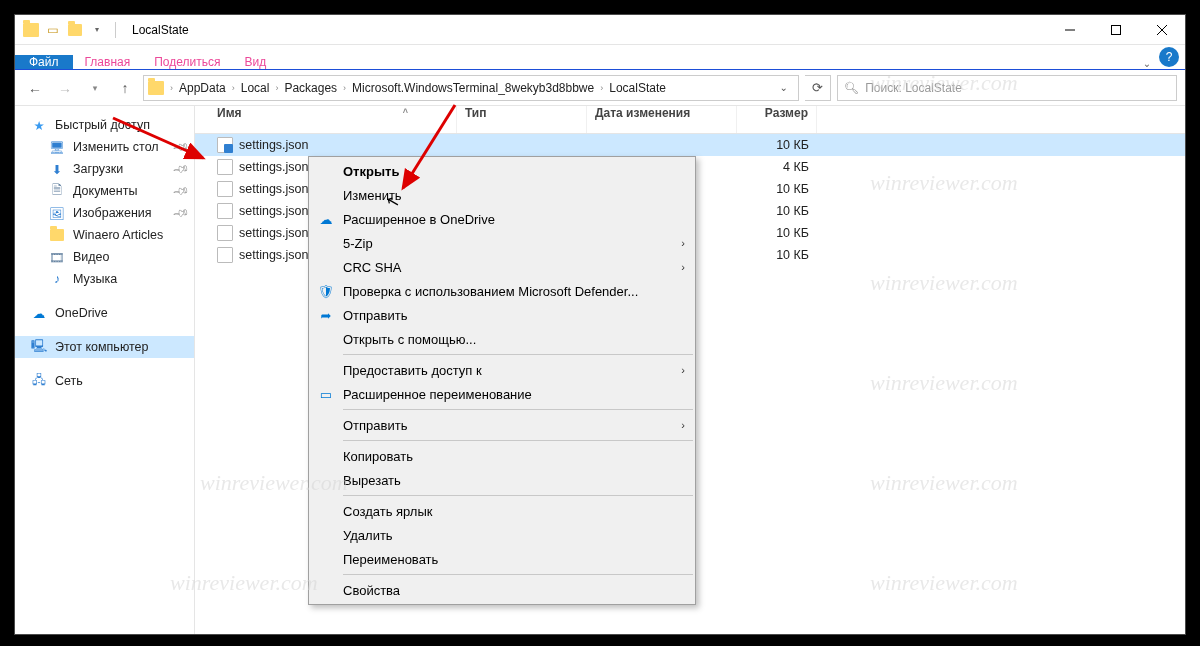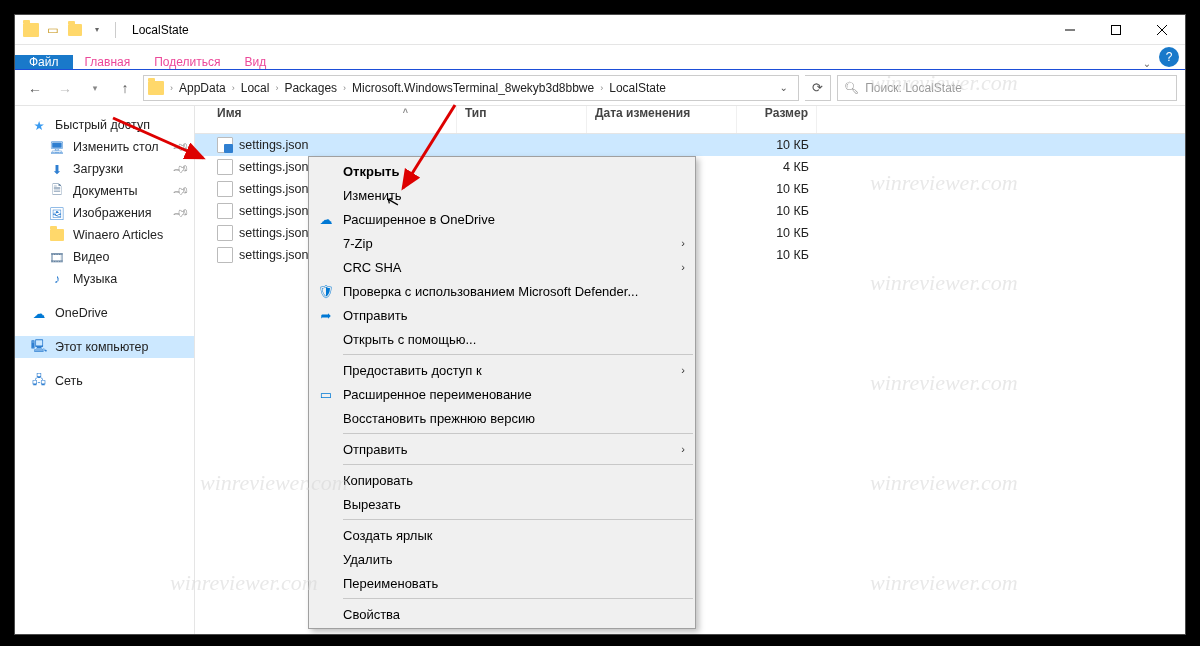--- a/index.html
+++ b/index.html
@@ -294,21 +294,21 @@
 </div>
 
 <div class="ctxmenu">
   <div class="ctx-item bold">Открыть</div>
   <div class="ctx-item">Изменить</div>
   <div class="ctx-item">
     <span class="ctx-ico" style="color:#0078d4">☁</span>
     <span>Расширенное в OneDrive</span>
   </div>
   <div class="ctx-item">
-    <span>7-Zip</span>
+    <span>5-Zip</span>
     <span class="ctx-arrow">›</span>
   </div>
   <div class="ctx-item">
     <span>CRC SHA</span>
     <span class="ctx-arrow">›</span>
   </div>
   <div class="ctx-item">
     <span class="ctx-ico" style="color:#0078d4">🛡</span>
     <span>Проверка с использованием Microsoft Defender...</span>
   </div>
@@ -319,21 +319,20 @@
   <div class="ctx-item">Открыть с помощью...</div>
   <div class="ctx-sep"></div>
   <div class="ctx-item">
     <span>Предоставить доступ к</span>
     <span class="ctx-arrow">›</span>
   </div>
   <div class="ctx-item">
     <span class="ctx-ico" style="color:#0078d4">▭</span>
     <span>Расширенное переименование</span>
   </div>
-  <div class="ctx-item">Восстановить прежнюю версию</div>
   <div class="ctx-sep"></div>
   <div class="ctx-item">
     <span>Отправить</span>
     <span class="ctx-arrow">›</span>
   </div>
   <div class="ctx-sep"></div>
   <div class="ctx-item">Копировать</div>
   <div class="ctx-item">Вырезать</div>
   <div class="ctx-sep"></div>
   <div class="ctx-item">Создать ярлык</div>

